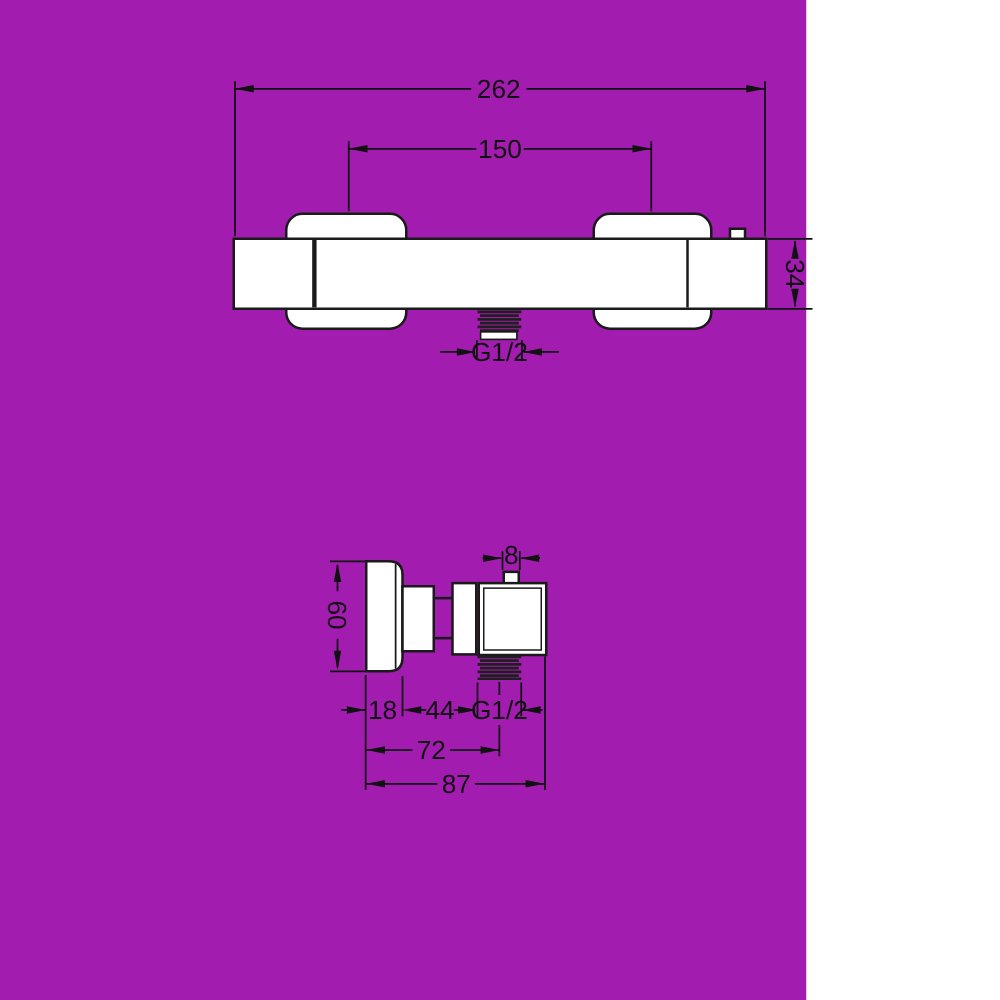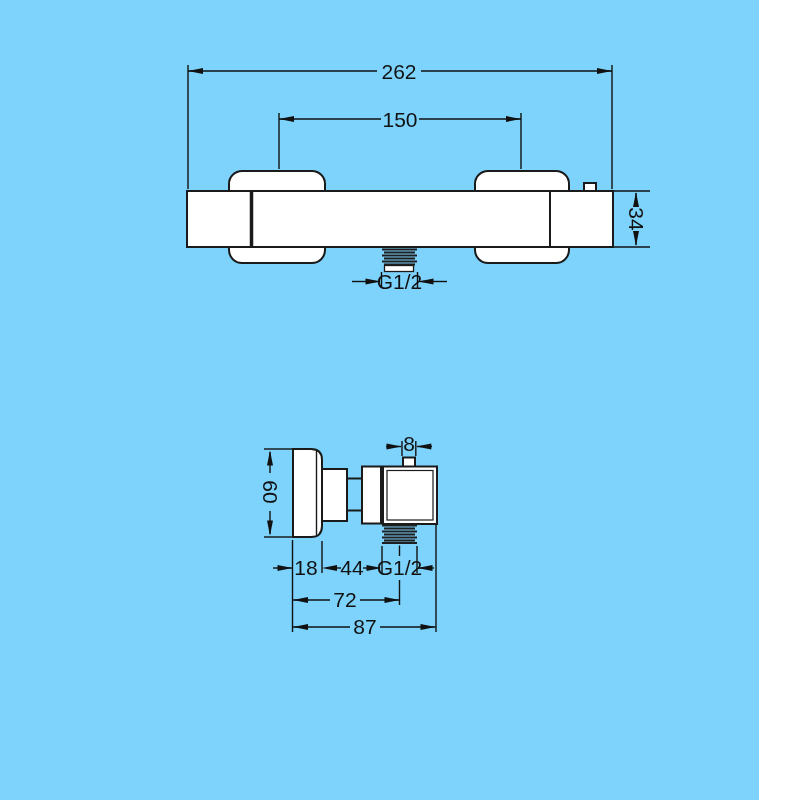--- a/index.html
+++ b/index.html
@@ -1,16 +1,16 @@
 <!DOCTYPE html>
 <html><head>
 <meta charset="utf-8">
 <style>
   html, body { margin: 0; padding: 0; background: #ffffff; }
-  .canvas { width: 759px; height: 800px; background: #7dd3fc; position: relative; }
+  .canvas { width: 645px; height: 800px; background: #a21caf; position: relative; }
   svg { display: block; }
 
   .obj   { fill: #ffffff; stroke: #1a1a1a; stroke-width: 2;   stroke-linecap: butt; }
   line.obj { fill: none; }
   .thick { stroke: #1a1a1a; stroke-width: 3.5; }
   .thin  { fill: #ffffff; stroke: #1a1a1a; stroke-width: 1.3; }
   .face  { stroke: #1a1a1a; stroke-width: 1.4; }
   .inner { fill: none; stroke: #1a1a1a; stroke-width: 1.2; }
   .thread line { stroke: #1f1f1f; stroke-width: 2.1; }
 

